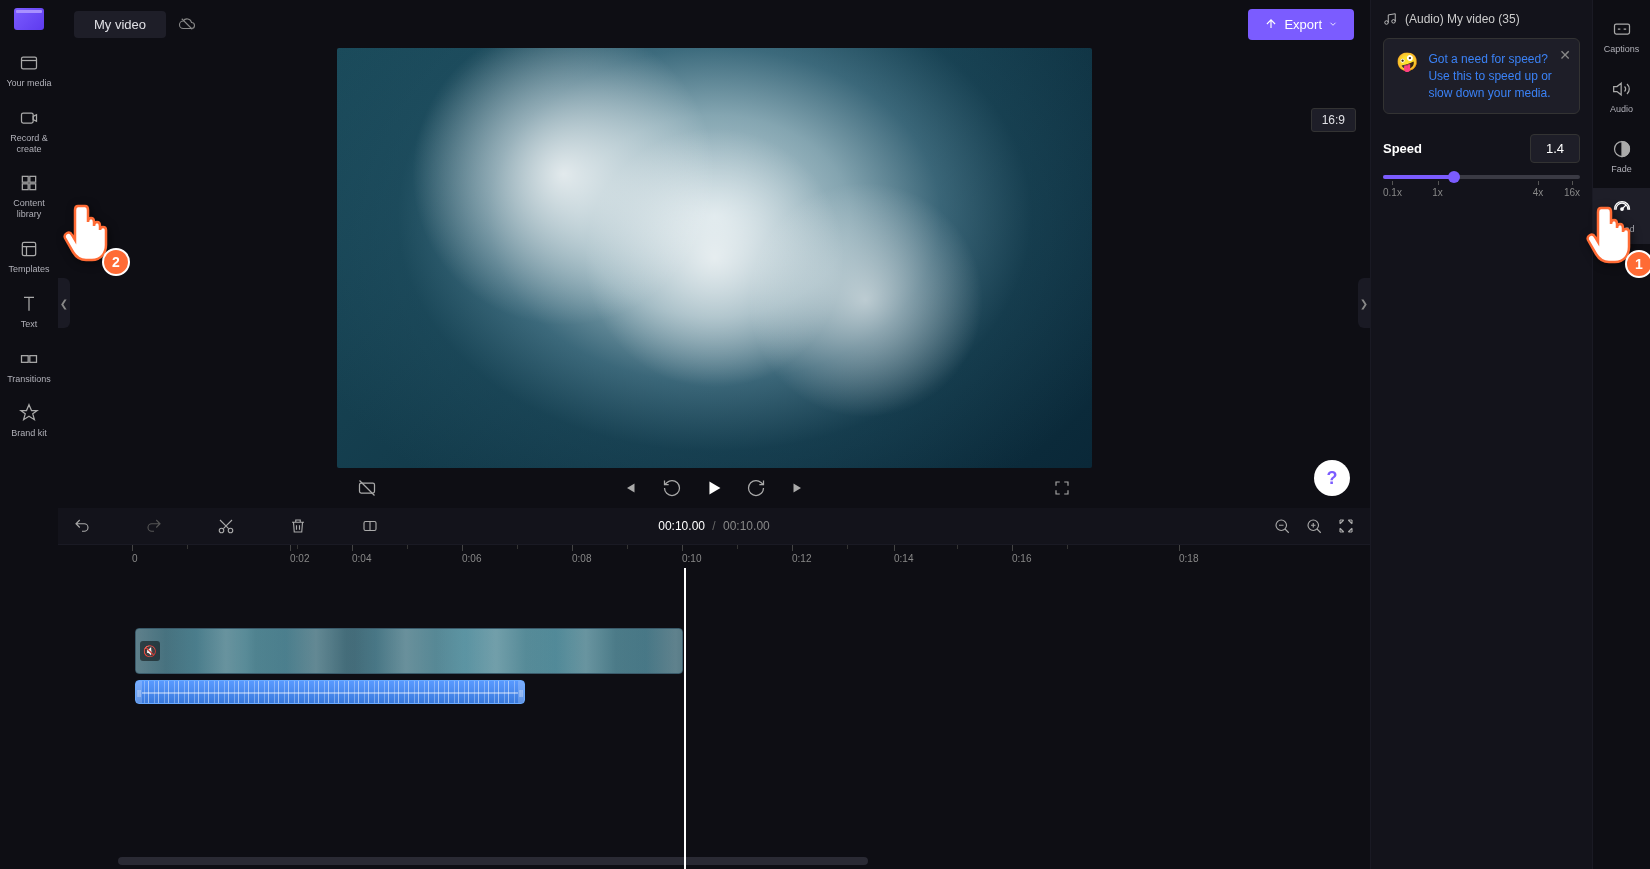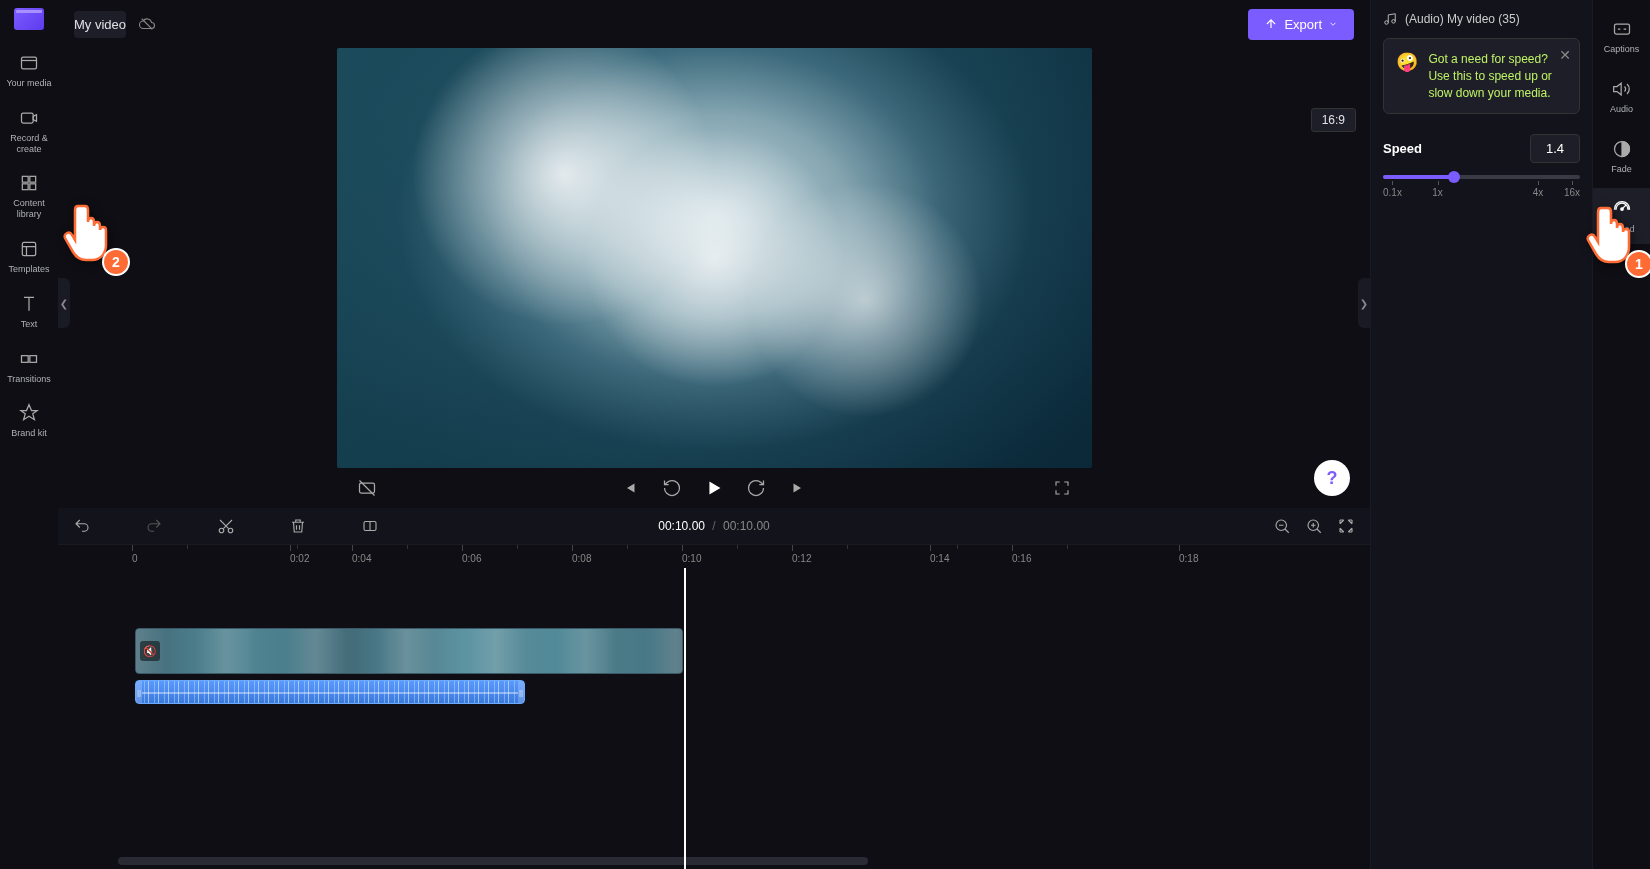--- a/index.html
+++ b/index.html
@@ -13,21 +13,21 @@
 .logo::before { content: ''; position: absolute; top: 2px; left: 2px; right: 2px; height: 3px; background: #a890ff; border-radius: 1px; }
 .sidebar-item { display: flex; flex-direction: column; align-items: center; padding: 8px 4px; cursor: pointer; width: 100%; }
 .sidebar-icon { width: 22px; height: 22px; display: flex; align-items: center; justify-content: center; margin-bottom: 4px; }
 .sidebar-label { font-size: 9px; color: #b0b0b8; text-align: center; line-height: 1.2; }
 
 
 .main-area { flex: 1; display: flex; flex-direction: column; }
 
 
 .top-bar { height: 48px; display: flex; align-items: center; padding: 0 16px; gap: 12px; }
-.project-title { background: #1e1e28; padding: 6px 0; border-radius: 4px; font-size: 13px; }
+.project-title { background: #1e1e28; padding: 6px 20px; border-radius: 4px; font-size: 13px; }
 .cloud-icon { color: #888; }
 .export-btn { margin-left: auto; background: #7b5cff; color: white; padding: 8px 16px; border-radius: 4px; font-size: 13px; display: flex; align-items: center; gap: 6px; cursor: pointer; border: none; }
 
 
 .preview-container { flex: 1; display: flex; flex-direction: column; align-items: center; justify-content: center; position: relative; min-height: 460px; }
 .preview-canvas { width: 755px; height: 425px; background: linear-gradient(135deg, #1a4a5a 0%, #0a2838 100%); border-radius: 2px; position: relative; overflow: hidden; }
 .preview-canvas::before { content: ''; position: absolute; inset: 0; background: radial-gradient(ellipse 60% 80% at 50% 40%, rgba(220,235,240,0.9) 0%, rgba(180,210,220,0.7) 30%, rgba(100,150,170,0.5) 50%, rgba(40,90,110,0.3) 70%, transparent 100%); }
 .preview-canvas::after { content: ''; position: absolute; inset: 0; background: radial-gradient(circle at 30% 30%, rgba(255,255,255,0.8) 0%, transparent 25%), radial-gradient(circle at 70% 60%, rgba(255,255,255,0.6) 0%, transparent 20%), radial-gradient(circle at 50% 50%, rgba(255,255,255,0.7) 0%, transparent 30%); }
 .aspect-badge { position: absolute; right: 14px; top: 60px; background: #1e1e28; padding: 4px 10px; font-size: 12px; border-radius: 3px; border: 1px solid #333; }
 
@@ -73,21 +73,21 @@
 .audio-handle { width: 6px; height: 100%; background: rgba(255,255,255,0.2); display: flex; align-items: center; justify-content: center; color: rgba(255,255,255,0.7); font-size: 8px; }
 .audio-wave { flex: 1; height: 100%; position: relative; background: repeating-linear-gradient(90deg, transparent 0, transparent 2px, rgba(255,255,255,0.3) 2px, rgba(255,255,255,0.3) 3px, transparent 3px, transparent 6px, rgba(255,255,255,0.5) 6px, rgba(255,255,255,0.5) 7px, transparent 7px, transparent 10px); }
 
 .timeline-scrollbar { position: absolute; bottom: 4px; left: 60px; width: 750px; height: 8px; background: #2a2a34; border-radius: 4px; }
 
 
 .right-panel { width: 222px; background: #13131b; padding: 12px; border-left: 1px solid #1a1a24; }
 .audio-info { display: flex; align-items: center; gap: 8px; font-size: 12px; color: #ccc; margin-bottom: 12px; }
 .tip-box { background: #1e1e28; border: 1px solid #333; border-radius: 6px; padding: 12px; display: flex; gap: 10px; position: relative; margin-bottom: 20px; }
 .tip-emoji { font-size: 18px; }
-.tip-text { font-size: 12px; color: #bef264; line-height: 1.4; flex: 1; }
+.tip-text { font-size: 12px; color: #3b82f6; line-height: 1.4; flex: 1; }
 .tip-close { position: absolute; top: 8px; right: 8px; cursor: pointer; color: #888; font-size: 14px; }
 
 .speed-section { }
 .speed-header { display: flex; justify-content: space-between; align-items: center; margin-bottom: 12px; }
 .speed-label { font-size: 13px; color: #fff; font-weight: 600; }
 .speed-value { background: #1e1e28; border: 1px solid #333; border-radius: 4px; padding: 6px 12px; font-size: 13px; color: #fff; width: 50px; text-align: center; }
 .speed-slider { position: relative; height: 4px; background: #3a3a44; border-radius: 2px; margin-bottom: 8px; }
 .speed-slider-fill { position: absolute; left: 0; width: 36%; height: 100%; background: #7b5cff; border-radius: 2px; }
 .speed-slider-thumb { position: absolute; left: 36%; top: 50%; transform: translate(-50%, -50%); width: 12px; height: 12px; background: #7b5cff; border-radius: 50%; cursor: grab; }
 .speed-ticks { display: flex; justify-content: space-between; font-size: 10px; color: #888; position: relative; }
@@ -338,21 +338,21 @@
       <div class="ruler-mark" style="left: 624px; text-align: right;">
           <div class="ruler-tick"></div>
           <span>0:10</span>
         </div>
       <div class="ruler-tick minor" style="left: 679px; top: 0;"></div>
       <div class="ruler-mark" style="left: 734px;">
           <div class="ruler-tick"></div>
           <span>0:12</span>
         </div>
       <div class="ruler-tick minor" style="left: 789px; top: 0;"></div>
-      <div class="ruler-mark" style="left: 872px;">
+      <div class="ruler-mark" style="left: 836px;">
           <div class="ruler-tick"></div>
           <span>0:14</span>
         </div>
       <div class="ruler-tick minor" style="left: 899px; top: 0;"></div>
       <div class="ruler-mark" style="left: 954px;">
           <div class="ruler-tick"></div>
           <span>0:16</span>
         </div>
       <div class="ruler-tick minor" style="left: 1009px; top: 0;"></div>
       <div class="ruler-mark" style="left: 1121px;">

